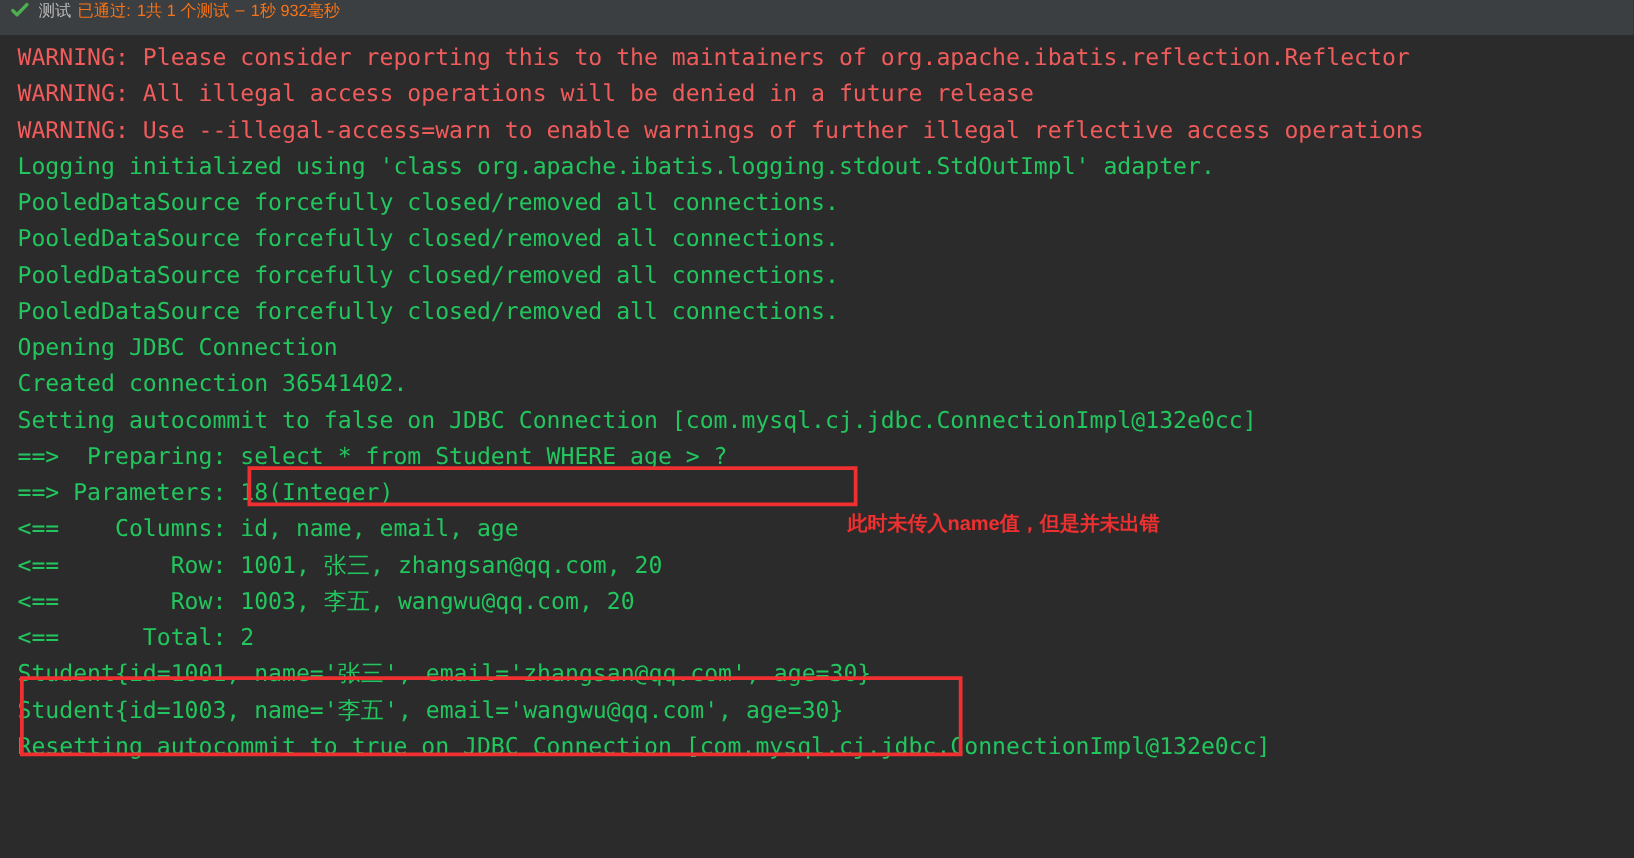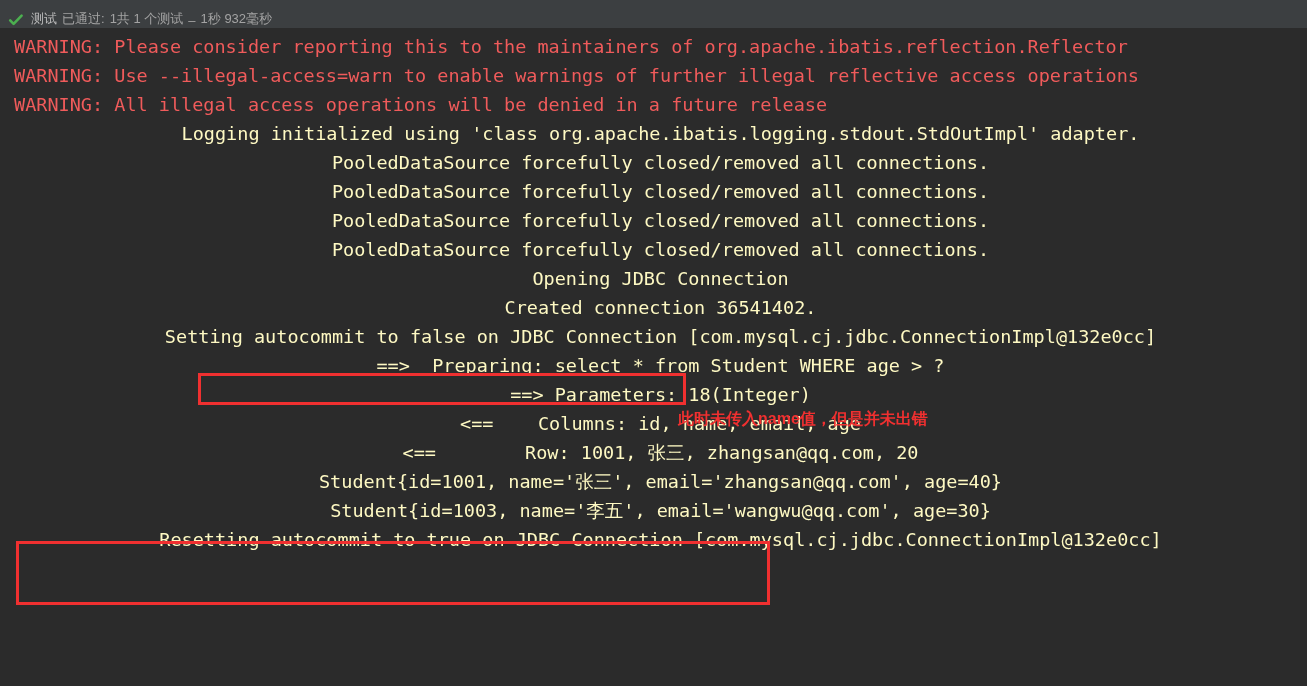--- a/index.html
+++ b/index.html
@@ -12,58 +12,58 @@
     height: 686px;
     overflow: hidden;
     font-family: "DejaVu Sans Mono", "Liberation Mono", monospace;
   }
 
   
   .status-bar {
     height: 28px;
     background: #3c3f41;
     display: flex;
-    align-items: flex-end;
+    align-items: flex-start;
     padding: 0 8px;
     box-sizing: border-box;
     font-family: "Liberation Sans", "DejaVu Sans", sans-serif;
     font-size: 13px;
     color: #a9b7c6;
     white-space: nowrap;
   }
   .check-icon {
     width: 16px;
     height: 16px;
     margin-right: 7px;
     flex: 0 0 auto;
     display: block;
   }
   .status-seg { color: #bbbbbb; }
-  .status-seg.dim { color: #a3a3a3; }
+  .status-seg.dim { color: #f97316; }
   .status-gap { display: inline-block; width: 5px; }
 
   
   .console {
     position: relative;
     background: #2b2b2b;
     height: 658px;
     padding: 4px 0 2px 14px;
     box-sizing: border-box;
     overflow: hidden;
   }
   .line {
     height: 29px;
     line-height: 29px;
     font-size: 18.5px;
     letter-spacing: 0px;
     color: #a9b7c6;
     white-space: pre;
   }
   .line.warn { color: #f05b5b; }
-  .line.out  { color: #fef9c3; text-align: center; }
+  .line.out  { color: #22c55e; }
 
   
   .redbox {
     position: absolute;
     border: 3px solid #f03030;
     box-sizing: border-box;
     pointer-events: none;
   }
   #redbox-sql {
     left: 198px;
@@ -102,35 +102,37 @@
   <span class="status-seg dim">1共 1 个测试</span>
   <span class="status-gap"></span>
   <span class="status-seg dim">–</span>
   <span class="status-gap"></span>
   <span class="status-seg dim">1秒 932毫秒</span>
 </div>
 
 <div class="console">
   <div id="console-lines">
       <div class="line warn">WARNING: Please consider reporting this to the maintainers of org.apache.ibatis.reflection.Reflector</div>
+      <div class="line warn">WARNING: All illegal access operations will be denied in a future release</div>
       <div class="line warn">WARNING: Use --illegal-access=warn to enable warnings of further illegal reflective access operations</div>
-      <div class="line warn">WARNING: All illegal access operations will be denied in a future release</div>
       <div class="line out">Logging initialized using 'class org.apache.ibatis.logging.stdout.StdOutImpl' adapter.</div>
       <div class="line out">PooledDataSource forcefully closed/removed all connections.</div>
       <div class="line out">PooledDataSource forcefully closed/removed all connections.</div>
       <div class="line out">PooledDataSource forcefully closed/removed all connections.</div>
       <div class="line out">PooledDataSource forcefully closed/removed all connections.</div>
       <div class="line out">Opening JDBC Connection</div>
       <div class="line out">Created connection 36541402.</div>
       <div class="line out">Setting autocommit to false on JDBC Connection [com.mysql.cj.jdbc.ConnectionImpl@132e0cc]</div>
       <div class="line out">==&gt;  Preparing: select * from Student WHERE age &gt; ?</div>
       <div class="line out">==&gt; Parameters: 18(Integer)</div>
       <div class="line out">&lt;==    Columns: id, name, email, age</div>
       <div class="line out">&lt;==        Row: 1001, 张三, zhangsan@qq.com, 20</div>
-      <div class="line out">Student{id=1001, name='张三', email='zhangsan@qq.com', age=40}</div>
+      <div class="line out">&lt;==        Row: 1003, 李五, wangwu@qq.com, 20</div>
+      <div class="line out">&lt;==      Total: 2</div>
+      <div class="line out">Student{id=1001, name='张三', email='zhangsan@qq.com', age=30}</div>
       <div class="line out">Student{id=1003, name='李五', email='wangwu@qq.com', age=30}</div>
       <div class="line out">Resetting autocommit to true on JDBC Connection [com.mysql.cj.jdbc.ConnectionImpl@132e0cc]</div>
     </div>
 
   <div class="redbox" id="redbox-sql"></div>
   <div class="redbox" id="redbox-output"></div>
   <div class="annotation">此时未传入name值，但是并未出错</div>
 </div>
 
 </body></html>

